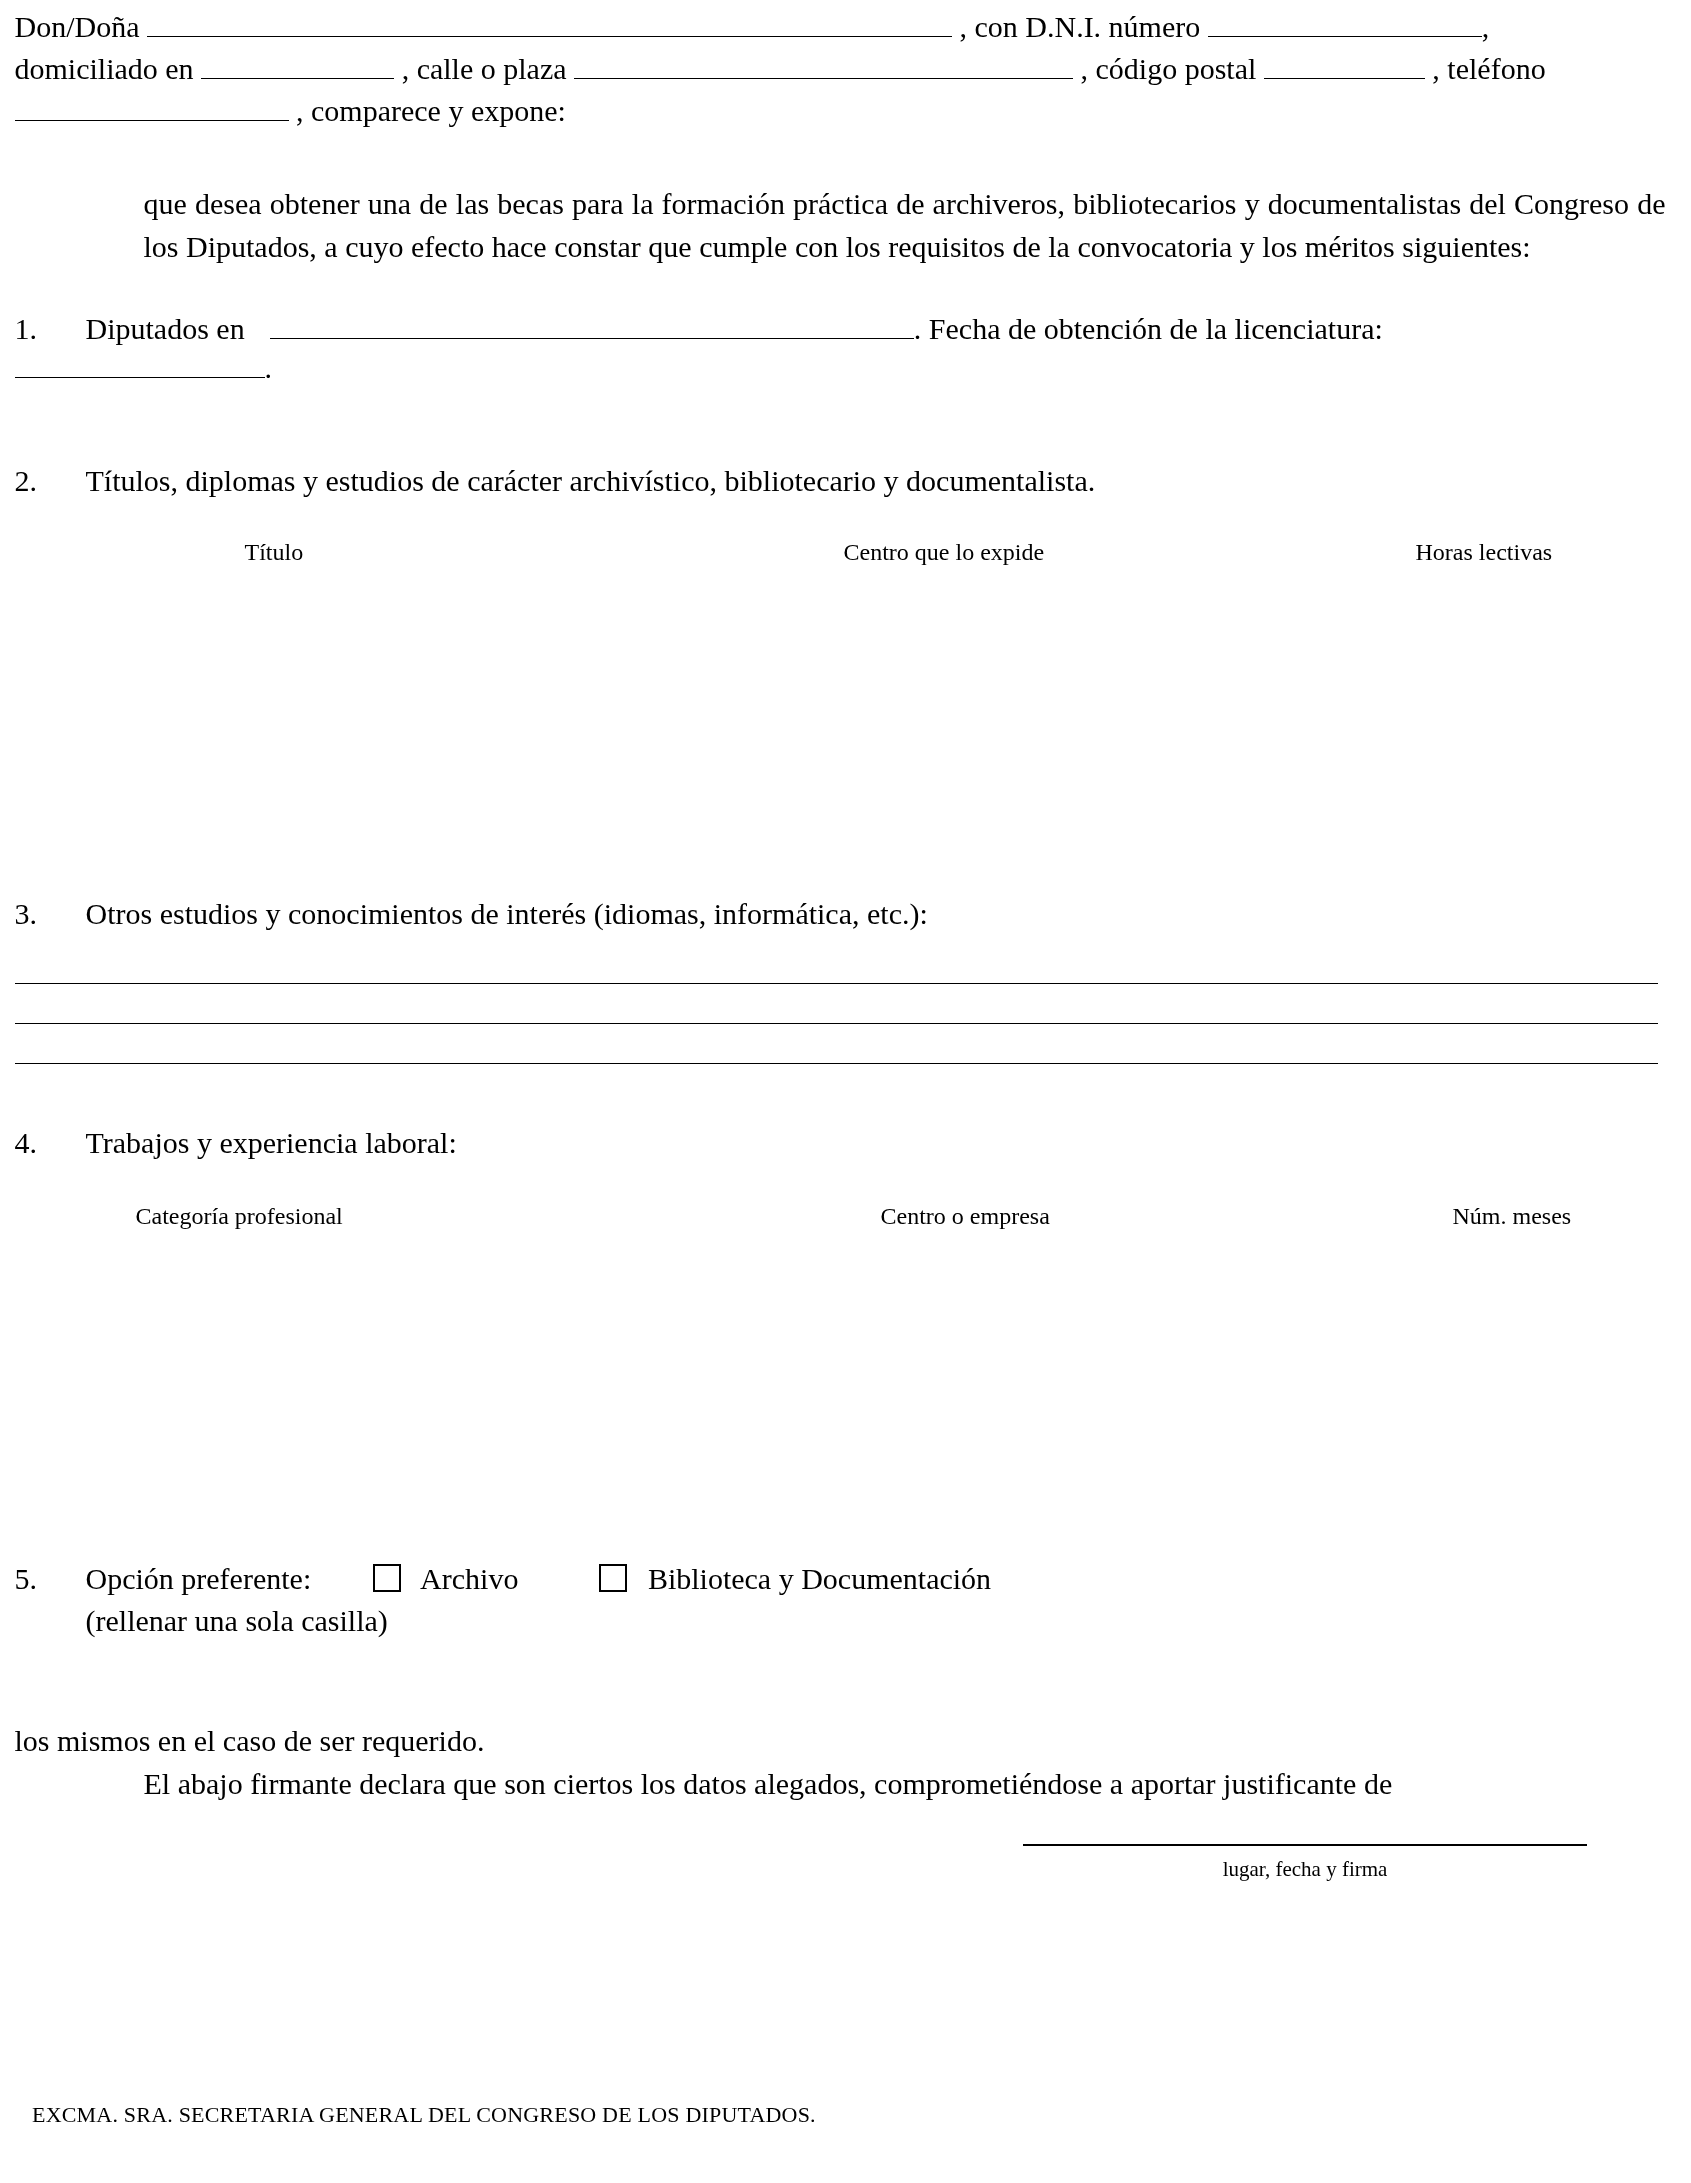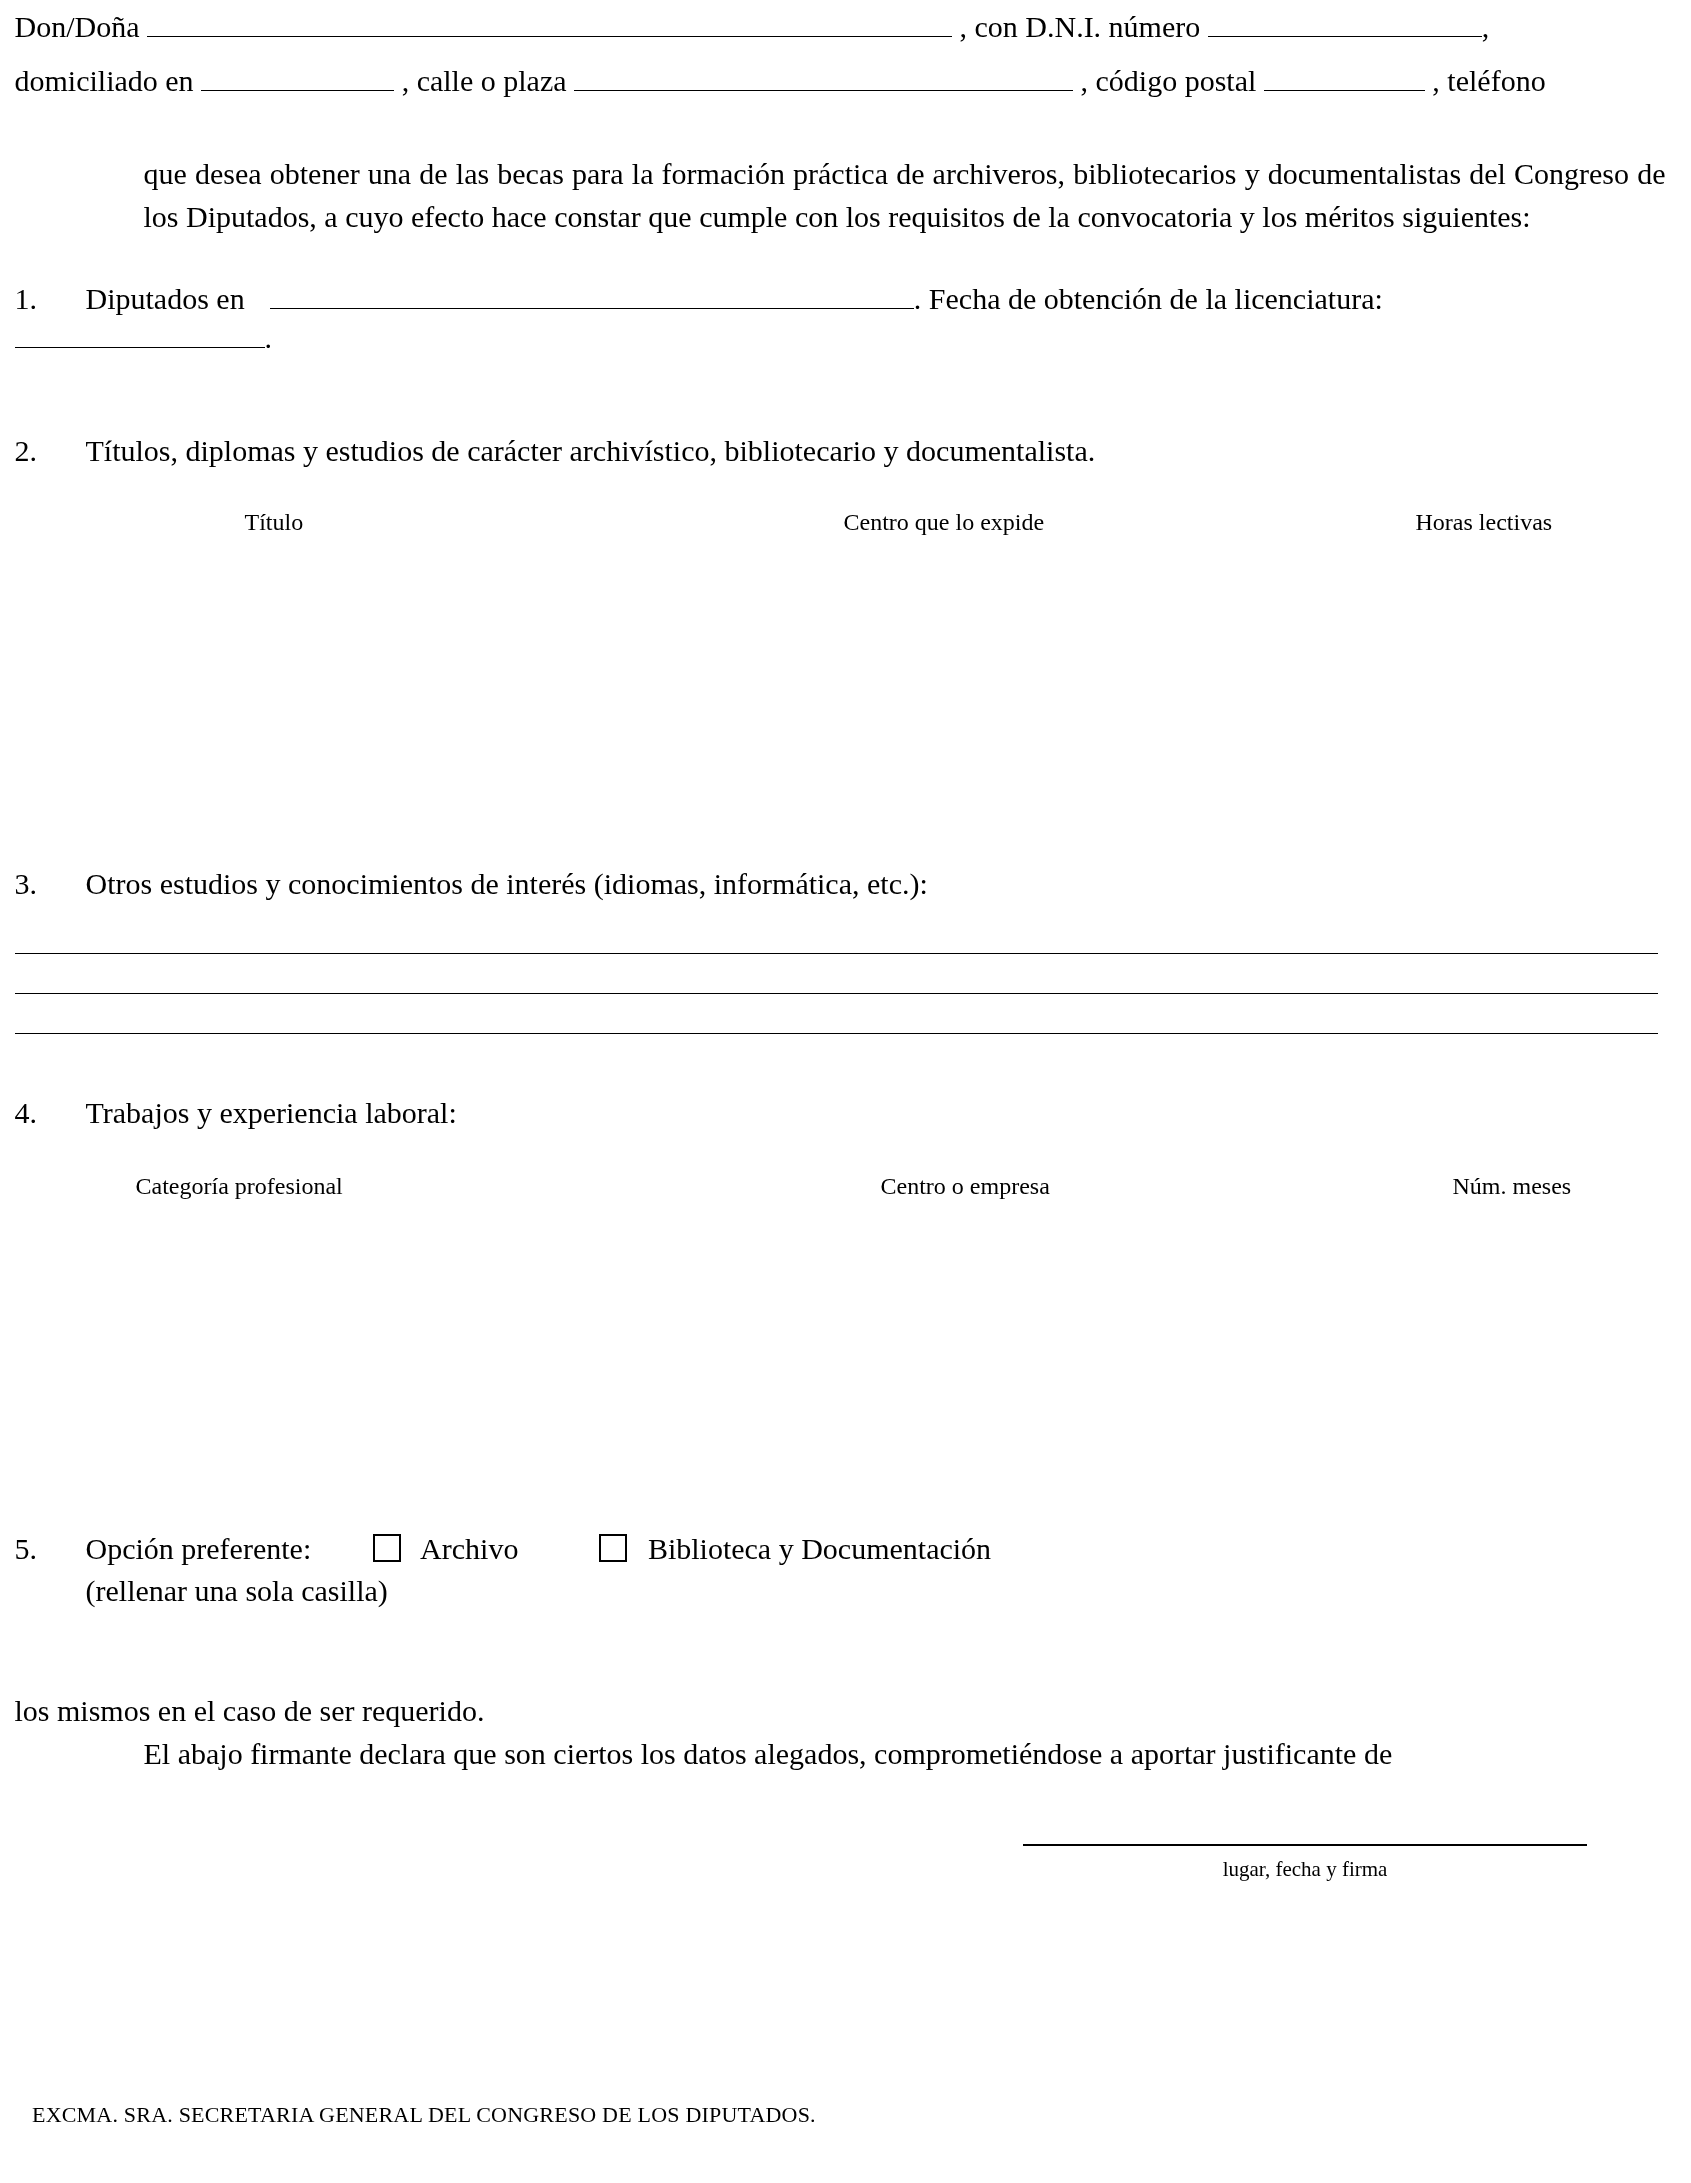--- a/index.html
+++ b/index.html
@@ -36,21 +36,21 @@
     white-space: nowrap;
   }
   .fill {
     display: inline-block;
     border-bottom: 1.6px solid #000;
     vertical-align: baseline;
     height: 27px;
   }
 
   
-  .hdr-row1 { margin-bottom: 12px; }
+  .hdr-row1 { margin-bottom: 0px; }
   .hdr-row2 { margin-bottom: 0px; }
   .hdr-row3 { margin-bottom: 0px; }
 
   
   .para {
     font-size: 30px;
     line-height: 43px;
     text-align: justify;
     margin-left: 129px;
     width: 1522px;
@@ -138,20 +138,24 @@
     <div class="line hdr-row2">
       <span>domiciliado en</span>
       <span class="fill" style="width:193px;"></span>
       <span>, calle o plaza</span>
       <span class="fill" style="width:499px;"></span>
       <span>, código postal</span>
       <span class="fill" style="width:161px;"></span>
       <span>, teléfono</span>
     </div>
 
+    <div class="line hdr-row3">
+      <span class="fill" style="width:274px;"></span>
+      <span>, comparece y expone:</span>
+    </div>
 
     <div class="para" style="margin-top:50px;">que desea obtener una de las becas para la formación práctica de archiveros, bibliotecarios y documentalistas del Congreso de los Diputados, a cuyo efecto hace constar que cumple con los requisitos de la convocatoria y los méritos siguientes:</div>
 
     <div class="item" style="margin-top:40px;">
       <span class="num">1.</span>
       <div class="body">
         <div class="line">
           <span>Diputados   en</span>
           <span class="fill" style="width:644px; margin-left:17.7px;"></span><span>.  Fecha   de   obtención   de   la   licenciatura:</span>
         </div>

